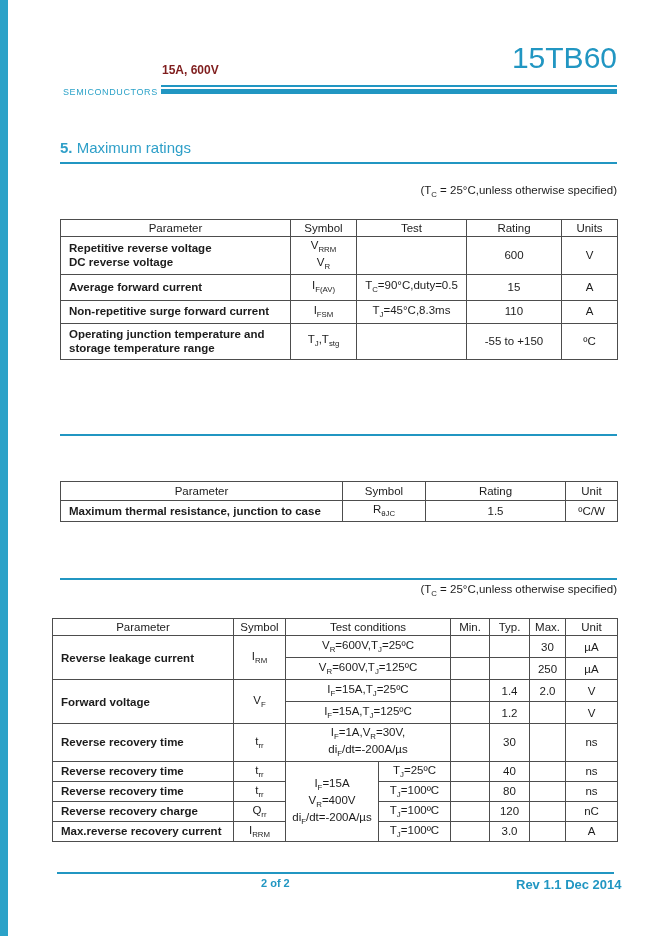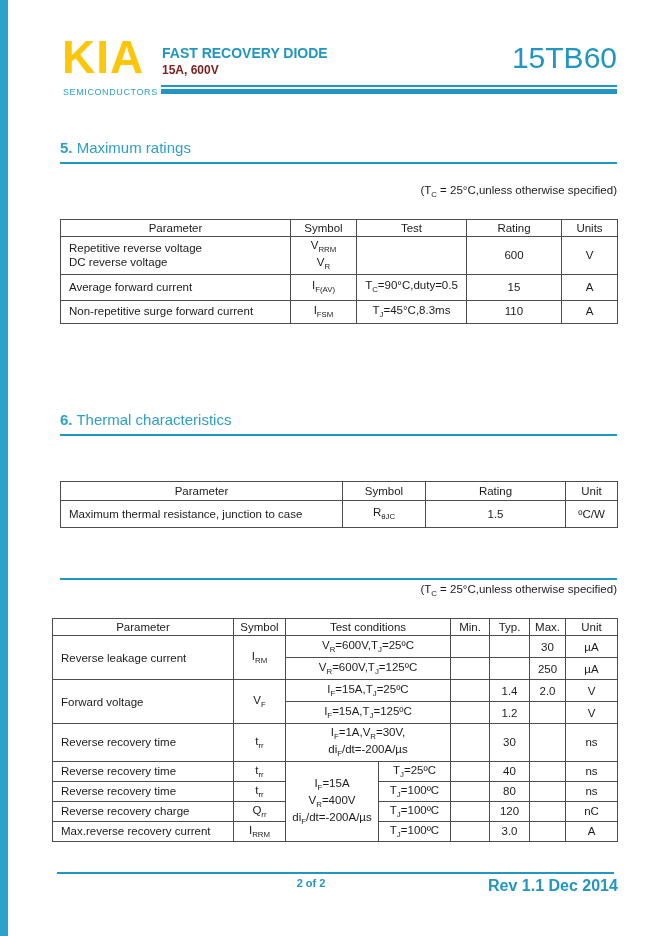--- a/index.html
+++ b/index.html
@@ -21,42 +21,40 @@
   .sec-head{position:absolute;left:60px;font-size:15px;color:#2e9fc8;}
   .sec-head .sec-num{font-weight:bold;}
   .sec-rule{position:absolute;left:60px;width:557px;height:2px;background:#2196c2;}
   .cond-note{position:absolute;right:45px;font-size:11.5px;color:#1c1c1c;}
 
   
   table{border-collapse:collapse;table-layout:fixed;position:absolute;
         font-size:11.5px;line-height:1.25;color:#1c1c1c;margin-top:18px;}
   th,td{border:1px solid #4d4d4d;padding:1px 4px;text-align:center;
         vertical-align:middle;font-weight:normal;overflow:hidden;}
-  td.left{text-align:left;padding-left:8px;}
+  td.left{text-align:left;padding-left:8px;font-weight:bold;}
   sub{font-size:0.68em;}
   #max-table{left:60px;top:201px;width:557px;}
   #thermal-table{left:60px;top:463px;width:557px;}
   #elec-table{left:52px;top:600px;width:565px;}
 
   
   .footer-rule{position:absolute;left:57px;top:872px;width:557px;height:2px;background:#2196c2;}
-  .footer-page{position:absolute;left:261px;top:877px;width:100px;text-align:center;
+  .footer-page{position:absolute;left:261px;top:877px;width:100px;text-align:left;
                font-size:11px;font-weight:bold;color:#2196c2;}
-  .footer-rev{position:absolute;left:488px;top:877px;font-size:16px;font-weight:bold;color:#2196c2;}
+  .footer-rev{position:absolute;left:516px;top:877px;font-size:13px;font-weight:bold;color:#2196c2;}
 </style>
 </head>
 <body>
 
 <div class="page">
 
   <div class="edge-bar"></div>
 
-  <div class="logo">KIA</div>
   <div class="logo-sub">SEMICONDUCTORS</div>
-  <div class="prod-title">FAST RECOVERY DIODE</div>
   <div class="prod-rating">15A, 600V</div>
   <div class="part-number">15TB60</div>
   <div class="rule-thin"></div>
   <div class="rule-thick"></div>
 
   <div class="sec-head" style="top:139px">
     <span class="sec-num">5.</span><span> Maximum ratings</span>
   </div>
   <div class="sec-rule" style="top:162px"></div>
   <div class="cond-note" style="top:184px">(T<sub>C</sub> = 25°C,unless otherwise specified)</div>
@@ -92,44 +90,48 @@
           <td>15</td>
           <td>A</td>
         </tr>
         <tr style="height: 23px;">
           <td class="left">Non-repetitive surge forward current</td>
           <td>I<sub>FSM</sub></td>
           <td>T<sub>J</sub>=45°C,8.3ms</td>
           <td>110</td>
           <td>A</td>
         </tr>
+        <tr style="height: 36px;">
+          <td class="left">Operating junction temperature and<br>storage temperature range</td>
+          <td>T<sub>J</sub>,T<sub>stg</sub></td>
+          <td></td>
+          <td>-55 to +150</td>
+          <td>ºC</td>
+        </tr>
       </tbody>
     </table>
 
-  <div class="sec-head" style="top:411px">
-    <span class="sec-num">6.</span><span> Thermal characteristics</span>
-  </div>
   <div class="sec-rule" style="top:434px"></div>
   <table id="thermal-table">
       <colgroup>
         <col style="width: 282px;">
         <col style="width: 83px;">
         <col style="width: 140px;">
         <col style="width: 52px;">
       </colgroup>
       <thead>
         <tr style="height: 19px;">
           <th>Parameter</th>
           <th>Symbol</th>
           <th>Rating</th>
           <th>Unit</th>
         </tr>
       </thead>
       <tbody>
-        <tr style="height: 27px;">
+        <tr style="height: 21px;">
           <td class="left">Maximum thermal resistance, junction to case</td>
           <td>R<sub>θJC</sub></td>
           <td>1.5</td>
           <td>ºC/W</td>
         </tr>
       </tbody>
     </table>
 
   <div class="sec-rule" style="top:578px"></div>
   <div class="cond-note" style="top:583px">(T<sub>C</sub> = 25°C,unless otherwise specified)</div>

